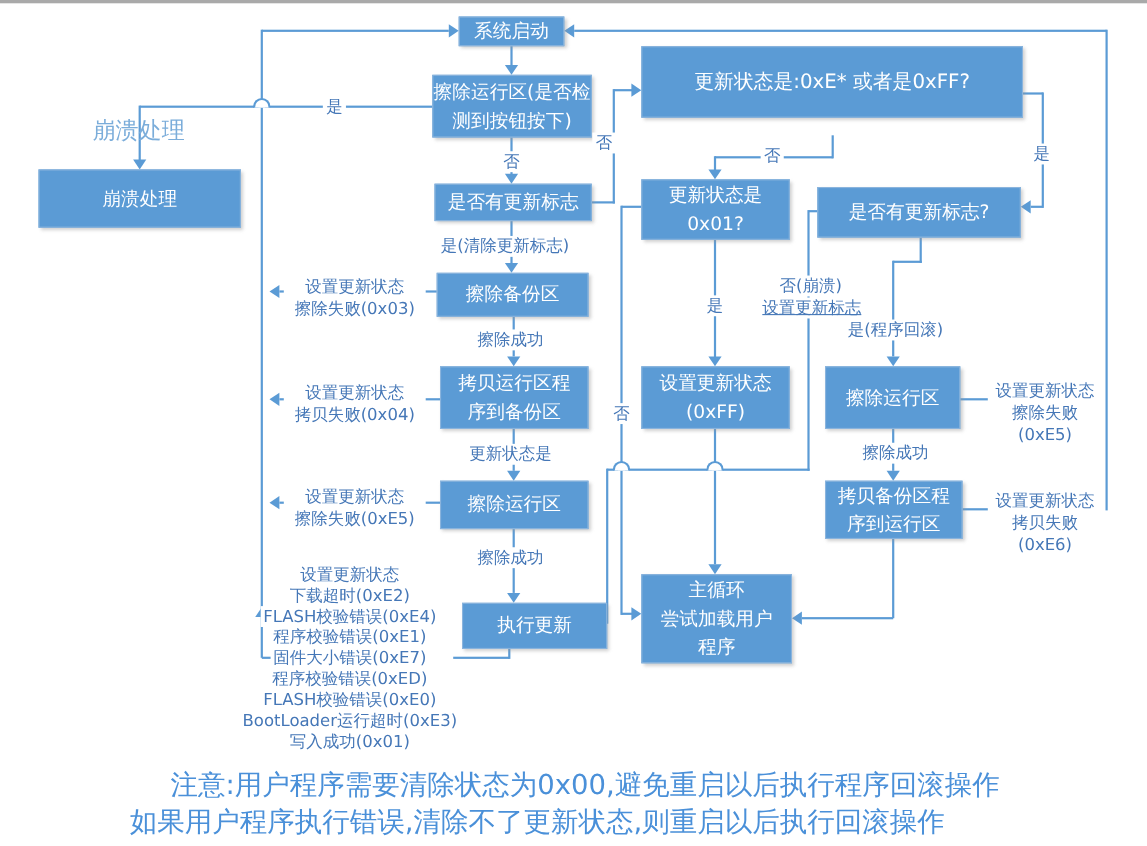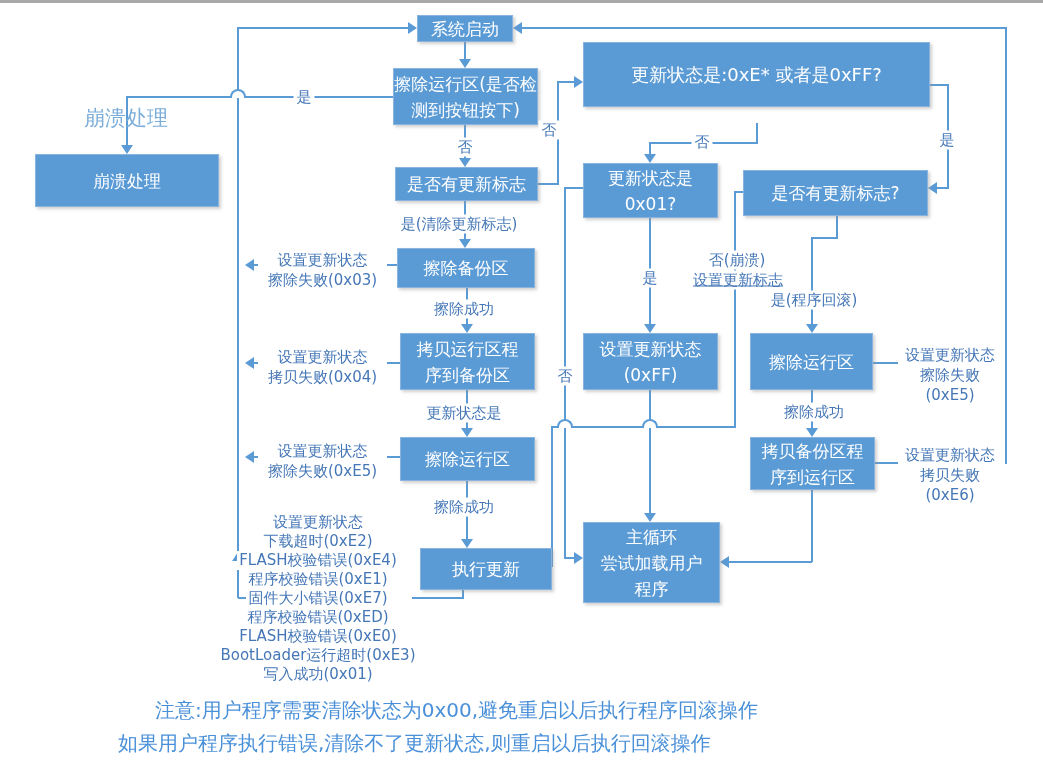--- a/index.html
+++ b/index.html
@@ -39,21 +39,21 @@
     white-space:pre-line;background:#ffffff;padding:0 2px;z-index:5;
   }
   .errlist{
     position:absolute;left:218px;top:513px;width:200px;text-align:center;color:#4577b7;
     font-size:15px;line-height:19px;z-index:5;
   }
   .errlist div{background:#ffffff;display:inline-block;padding:0 2px;}
   .crashlabel{
     position:absolute;left:84px;top:104px;font-size:21px;color:#7badda;z-index:5;white-space:nowrap;
   }
-  .note{position:absolute;color:#4a90d9;font-size:20px;white-space:nowrap;z-index:5;}
+  .note{position:absolute;color:#4a90d9;font-size:25px;white-space:nowrap;z-index:5;}
 </style>
 </head>
 <body>
 
 <div class="strip"></div>
 
 <div class="h" style="left:238px;top:27px;width:170px;"></div>
 <div class="v" style="left:237px;top:27px;height:571px;"></div>
 <div class="h" style="left:238px;top:597px;width:24px;"></div>
 <div class="h" style="left:412px;top:597px;width:51px;"></div>

